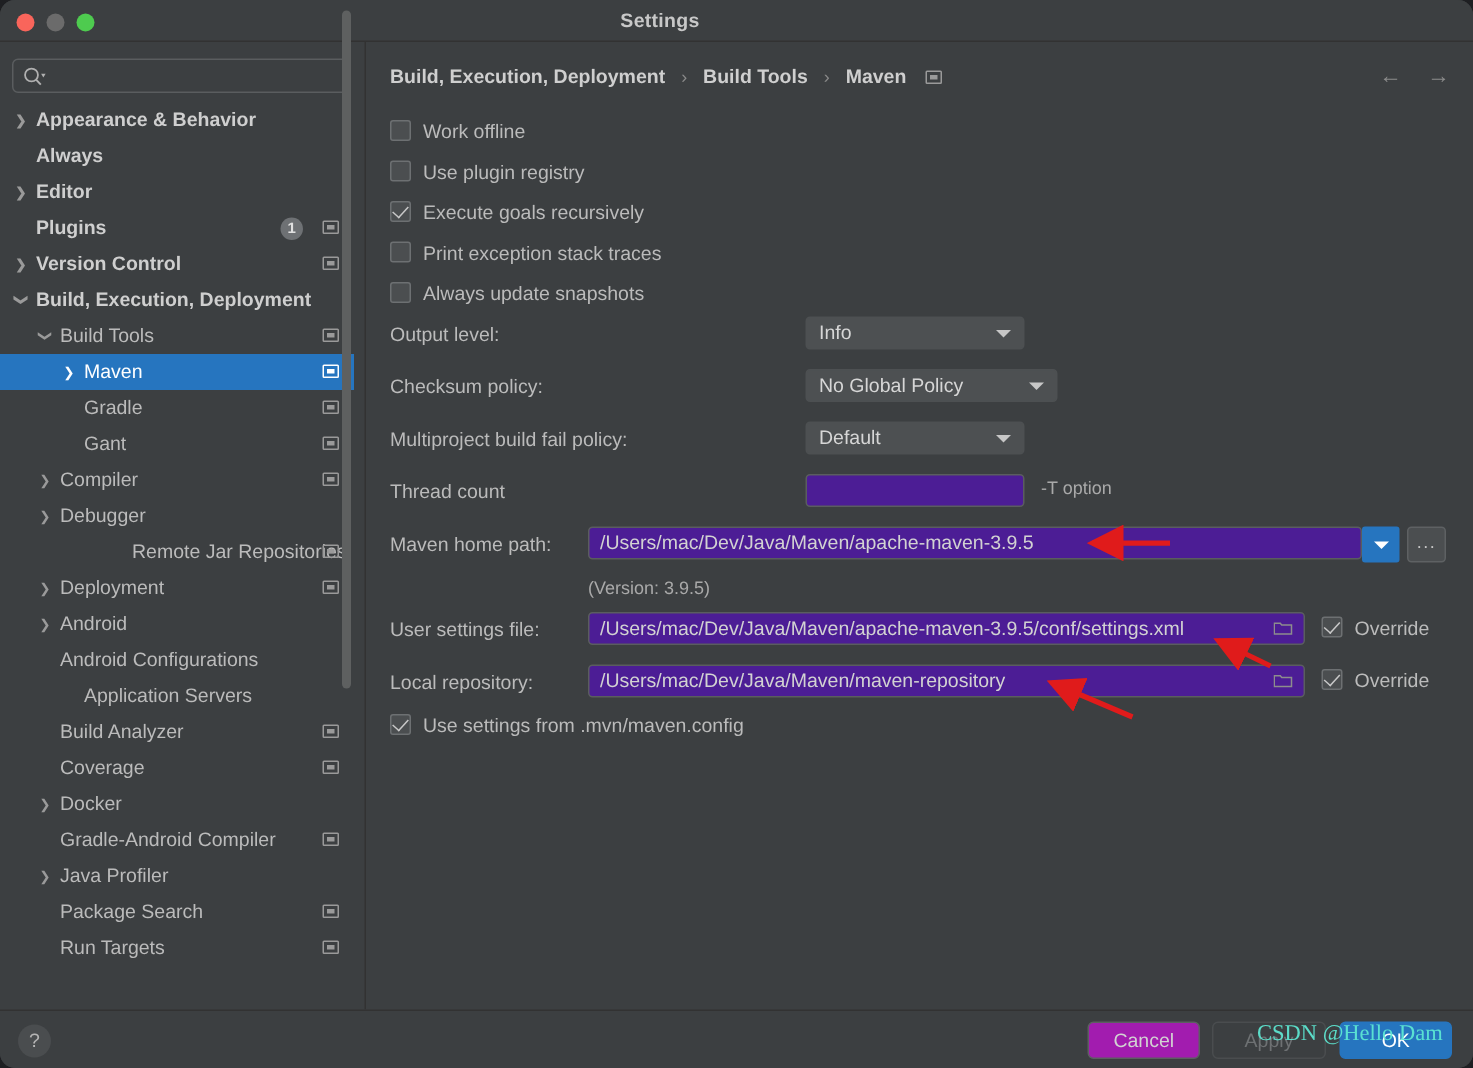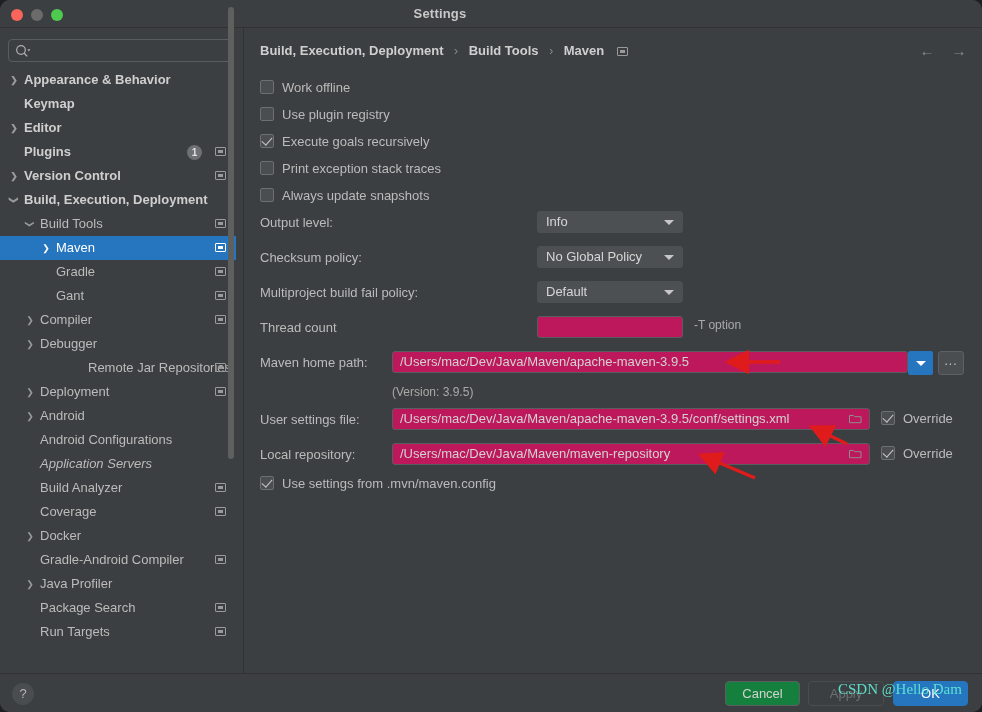--- a/index.html
+++ b/index.html
@@ -179,21 +179,21 @@
   .combo .carrow {
     position: absolute; right: 8px; top: 8px;
     width: 0; height: 0;
     border-left: 5px solid transparent;
     border-right: 5px solid transparent;
     border-top: 5px solid #c7c7c7;
   }
   .textfield {
     position: absolute;
     height: 22px;
-    background: #be185d;
+    background: #4c1d95;
     border: 1px solid #5a5d5f; border-radius: 3px;
   }
   .textfield .tval {
     position: absolute; left: 7px; top: 0;
     line-height: 20px; font-size: 13px; color: #d2d2d2;
     white-space: nowrap;
   }
   .hint { position: absolute; font-size: 12px; color: #a9a9a9; }
 
   #maven-dropdown-btn {
@@ -233,21 +233,21 @@
     background: #4a4d4f;
     color: #b5b5b5; font-size: 13px; text-align: center; line-height: 22px;
   }
   .dlgbtn {
     position: absolute; top: 7px;
     height: 25px; border-radius: 4px;
     font-size: 13px; text-align: center; line-height: 24px;
   }
   #cancel-button {
     left: 725px; width: 75px;
-    background: #15803d; border: 1px solid #5c5f61; color: #d2d2d2;
+    background: #a21caf; border: 1px solid #5c5f61; color: #d2d2d2;
   }
   #apply-button {
     left: 808px; width: 76px;
     background: #3c3f41; border: 1px solid #4a4d4f; color: #6e7173;
   }
   #ok-button {
     left: 893px; width: 75px;
     background: #2675bf; border: 1px solid #2675bf; color: #ffffff;
   }
 
@@ -280,21 +280,21 @@
     </svg>
     <input id="search-input" type="text" placeholder="" style="">
   </div>
 
   <div id="sidebar">
       <div class="tree-row bold">
         <span class="arrow" style="left: 8px;">❯</span>
         <span class="tree-label" style="left: 24px;">Appearance &amp; Behavior</span>
       </div>
       <div class="tree-row bold">
-        <span class="tree-label" style="left: 24px;">Keymap</span>
+        <span class="tree-label" style="left: 24px;">Always</span>
       </div>
       <div class="tree-row bold">
         <span class="arrow" style="left: 8px;">❯</span>
         <span class="tree-label" style="left: 24px;">Editor</span>
       </div>
       <div class="tree-row bold">
         <span class="tree-label" style="left: 24px;">Plugins</span>
         <span class="tree-badge">1</span>
         <span class="tree-icon"></span>
       </div>
@@ -344,21 +344,21 @@
         <span class="tree-icon"></span>
       </div>
       <div class="tree-row">
         <span class="arrow" style="left: 24px;">❯</span>
         <span class="tree-label" style="left: 40px;">Android</span>
       </div>
       <div class="tree-row">
         <span class="tree-label" style="left: 40px;">Android Configurations</span>
       </div>
       <div class="tree-row">
-        <span class="tree-label" style="left: 40px; font-style: italic;">Application Servers</span>
+        <span class="tree-label" style="left: 56px;">Application Servers</span>
       </div>
       <div class="tree-row">
         <span class="tree-label" style="left: 40px;">Build Analyzer</span>
         <span class="tree-icon"></span>
       </div>
       <div class="tree-row">
         <span class="tree-label" style="left: 40px;">Coverage</span>
         <span class="tree-icon"></span>
       </div>
       <div class="tree-row">
@@ -420,21 +420,21 @@
       <span class="cblabel">Always update snapshots</span>
     </div>
 
     <div class="frow-label" style="top:185px">Output level:</div>
     <div class="combo" style="left:293px; top:183px; width:146px;">
       <span class="cval">Info</span>
       <span class="carrow"></span>
     </div>
 
     <div class="frow-label" style="top:220px">Checksum policy:</div>
-    <div class="combo" style="left:293px; top:218px; width:146px;">
+    <div class="combo" style="left:293px; top:218px; width:168px;">
       <span class="cval">No Global Policy</span>
       <span class="carrow"></span>
     </div>
 
     <div class="frow-label" style="top:255px">Multiproject build fail policy:</div>
     <div class="combo" style="left:293px; top:253px; width:146px;padding-left:25px;">
       <span class="cval">Default</span>
       <span class="carrow"></span>
     </div>
 

